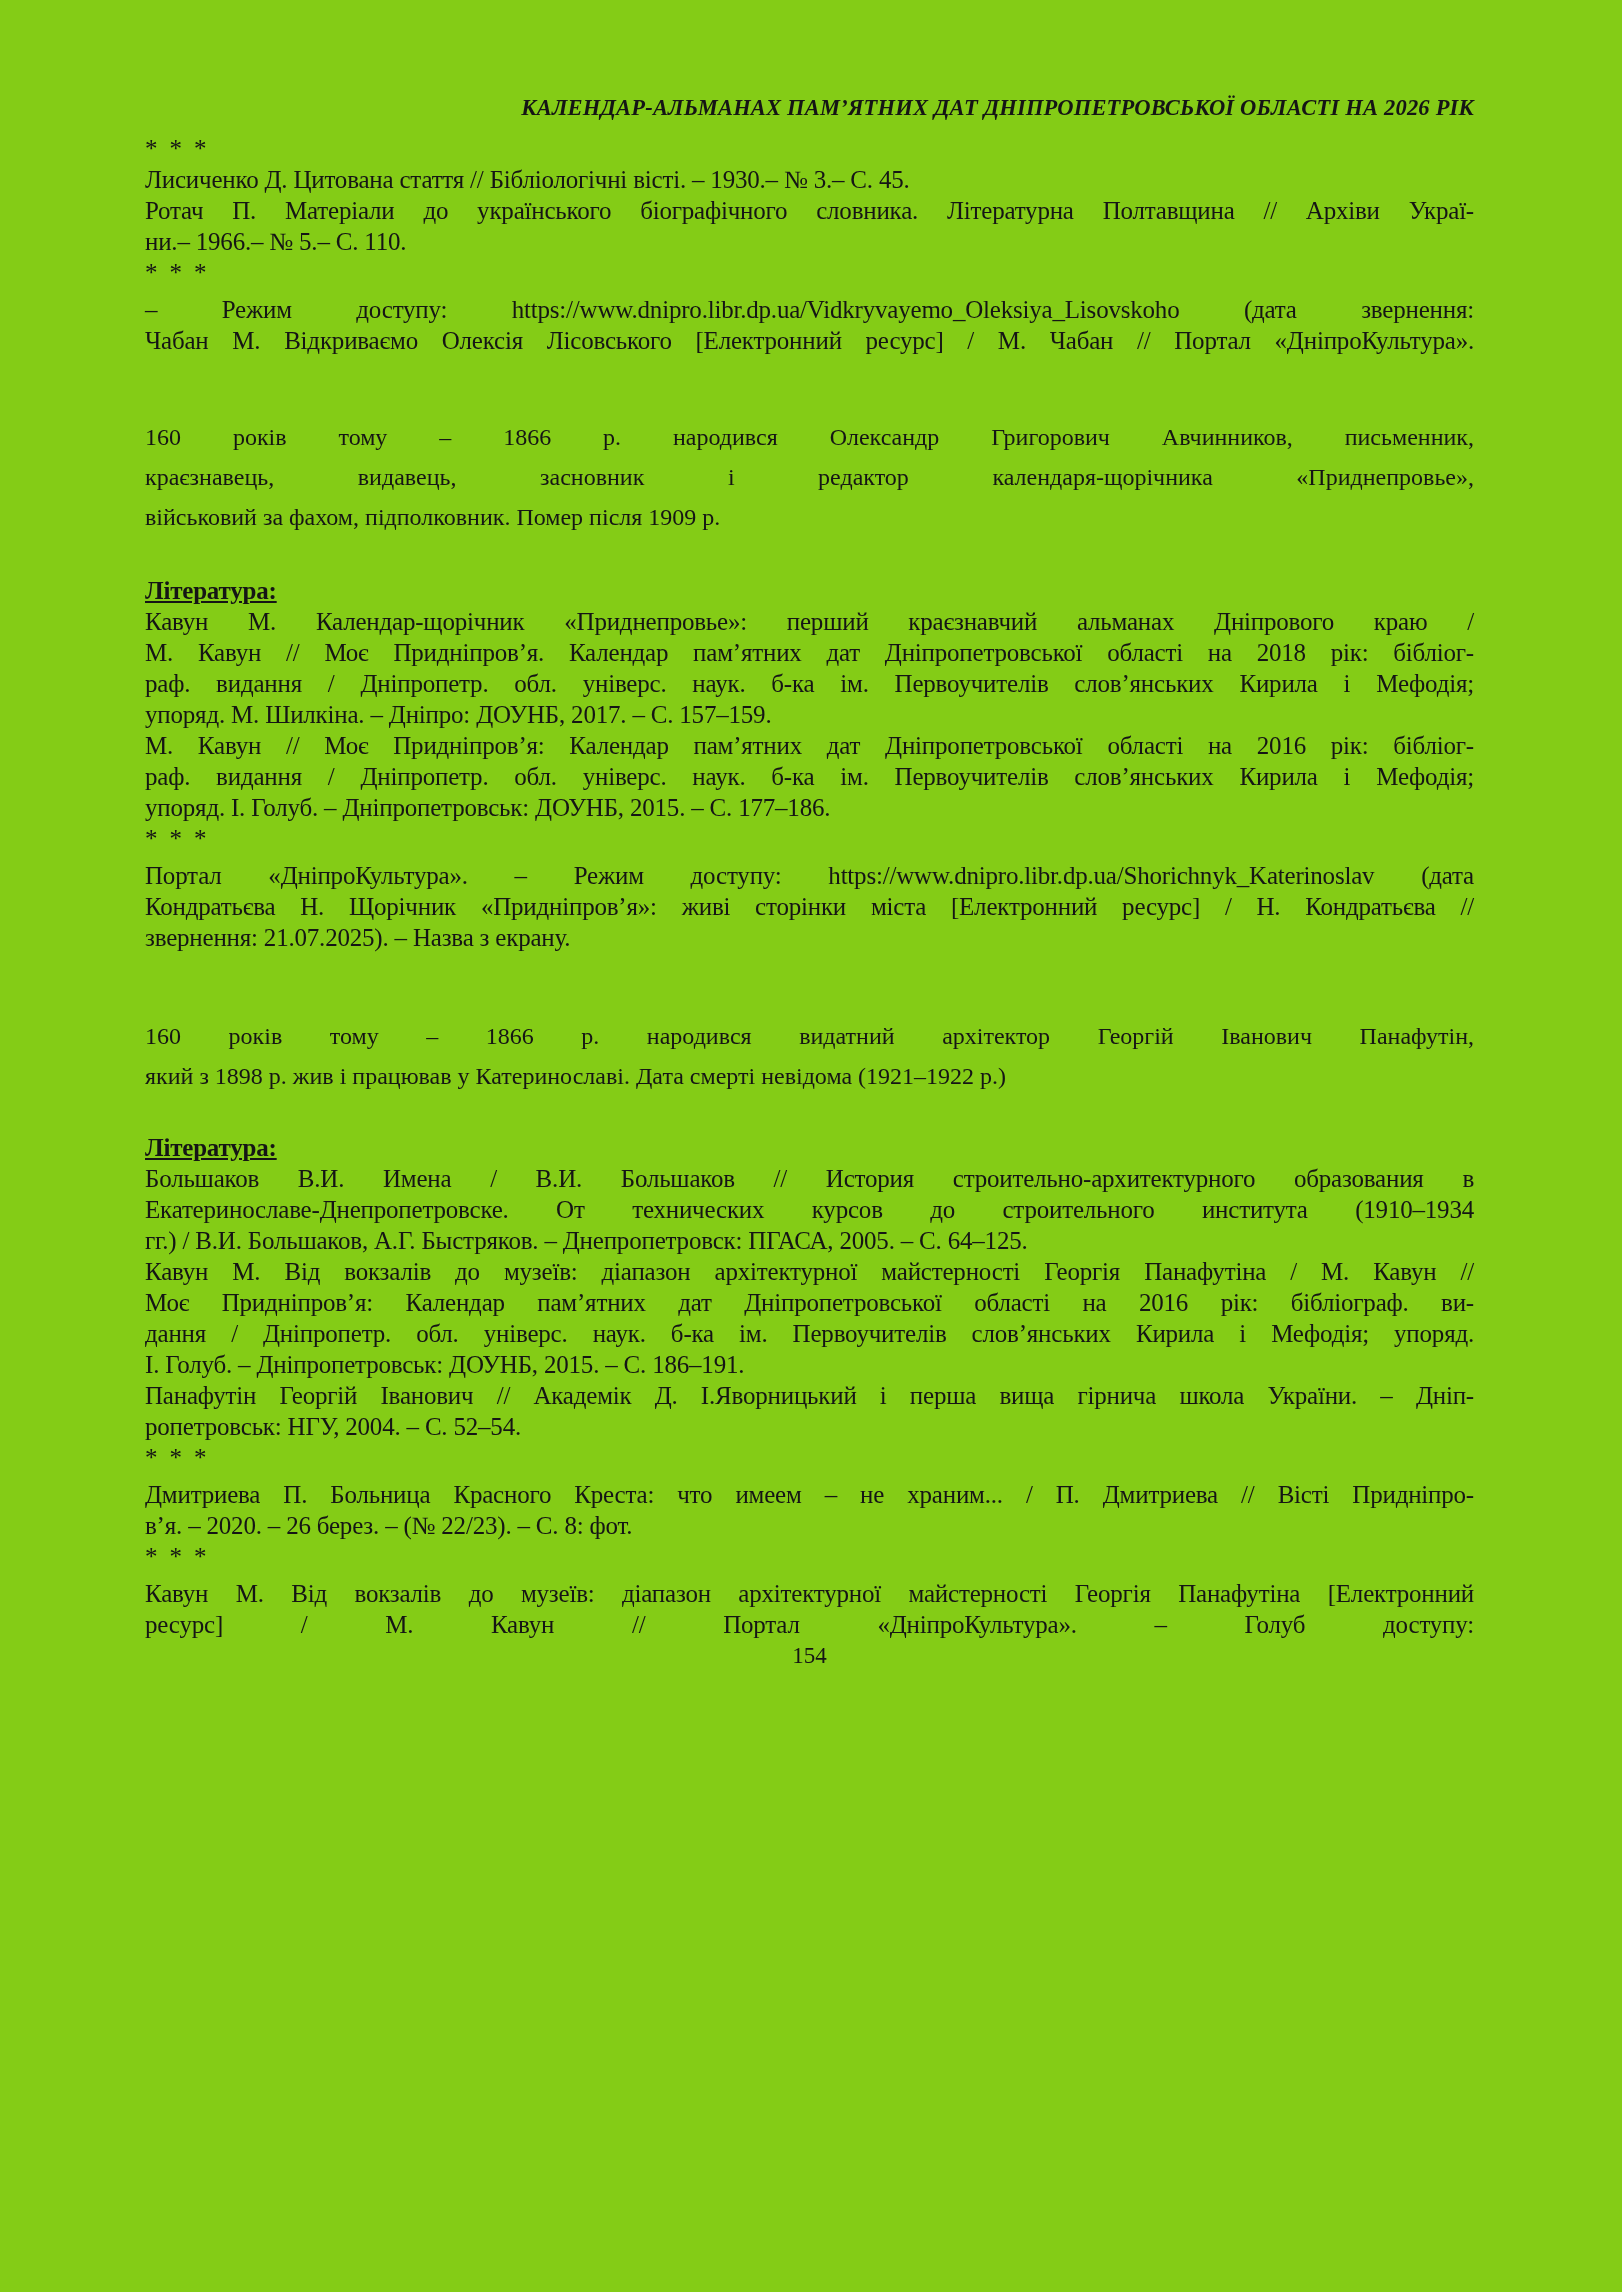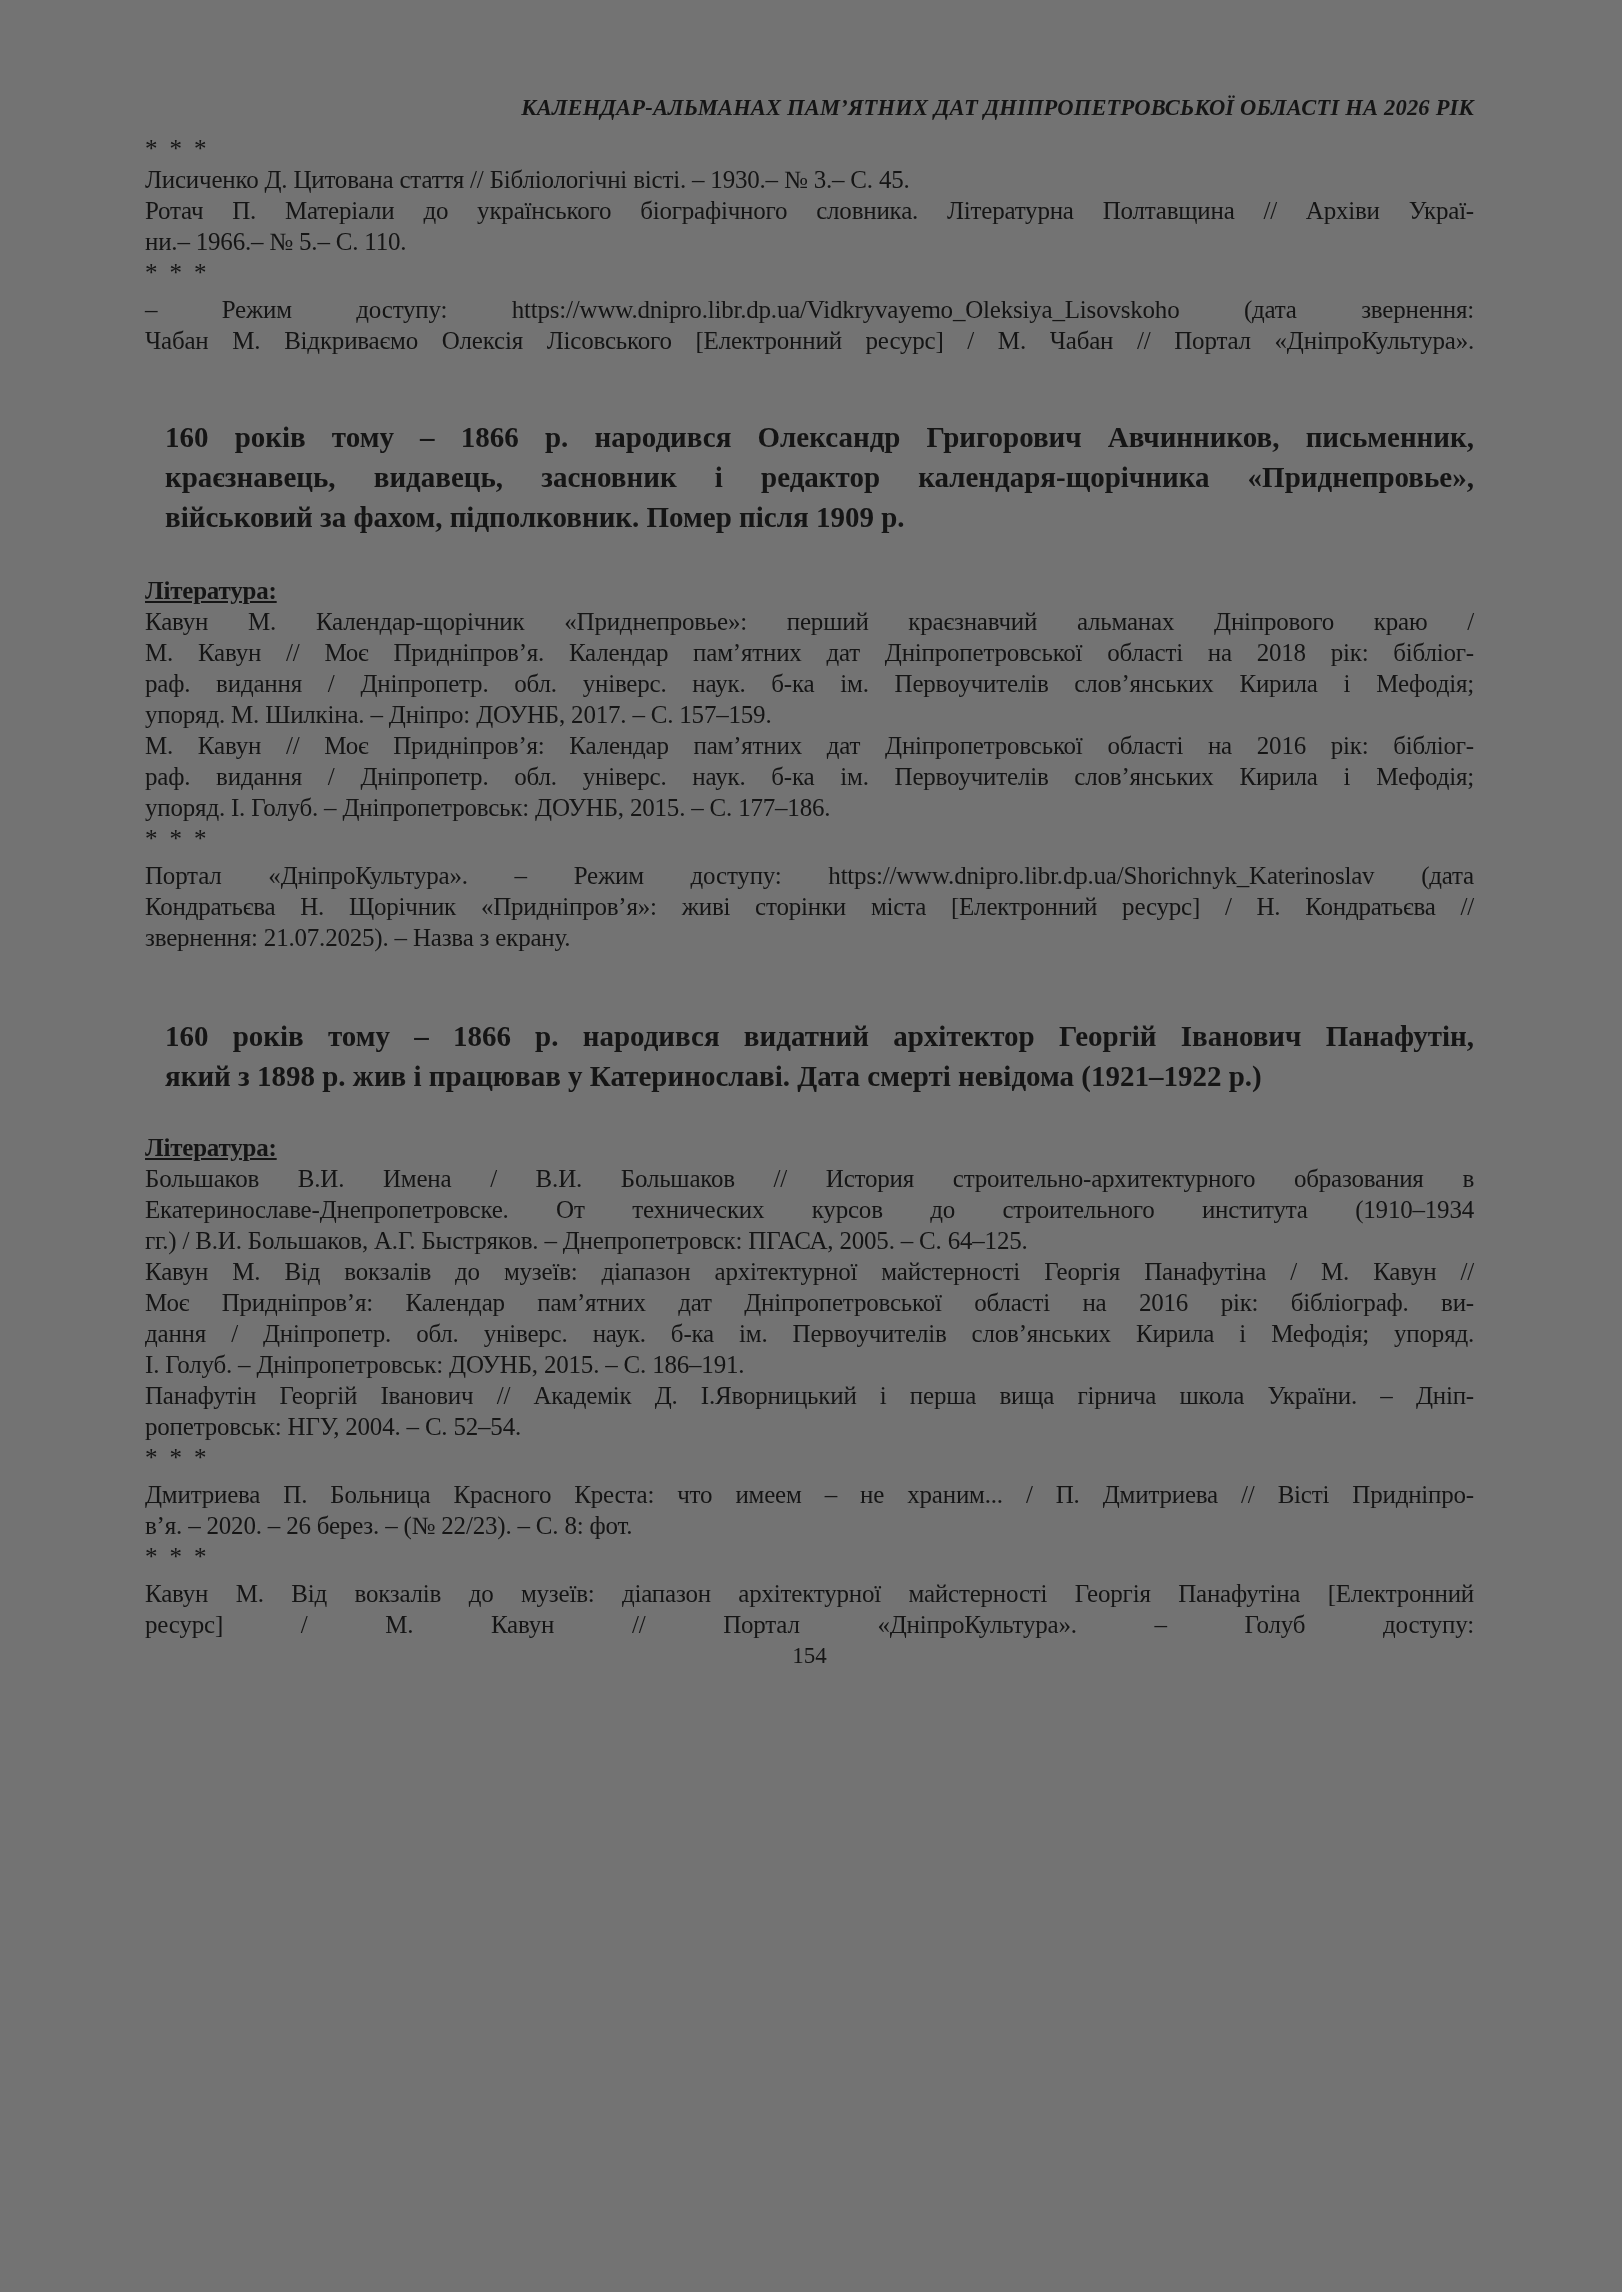--- a/index.html
+++ b/index.html
@@ -5,21 +5,21 @@
   html, body { margin: 0; padding: 0; }
   body {
     background: #e8e8e8;
     font-family: "Liberation Serif", "DejaVu Serif", serif;
   }
   .page {
     position: relative;
     width: 1622px;
     height: 2293px;
     margin: 0 auto;
-    background: #737373;
+    background: #84cc16;
     color: #151515;
     overflow: hidden;
   }
   .content {
     position: absolute;
     left: 145px;
     top: 0;
     width: 1329px;
   }
   .running-header {
@@ -39,25 +39,24 @@
     line-height: 31px;
     text-align: left;
     letter-spacing: -0.2px;
   }
   .line.just {
     text-align: justify;
     text-align-last: justify;
     text-justify: inter-word;
   }
   .block.heading .line {
-    font-weight: bold;
-    font-size: 29px;
+    font-weight: normal;
+    font-size: 24px;
     line-height: 40px;
     letter-spacing: 0;
-    margin-left: 20px;
   }
   .block.label .line { font-weight: bold; text-decoration: underline; }
   .block.stars .line { letter-spacing: 2.9px; }
   .page-number {
     text-align: center;
     font-size: 23px;
     line-height: 31px;
   }
 </style>
 </head>

